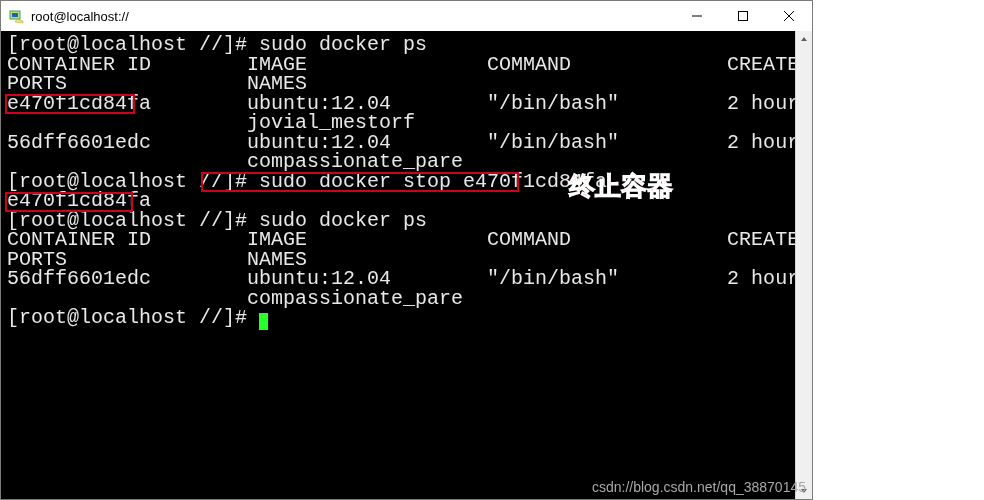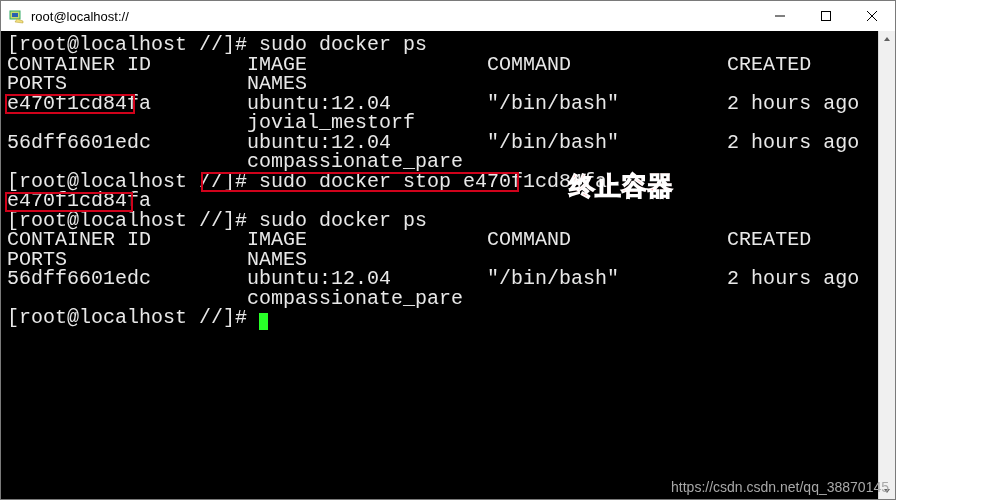--- a/index.html
+++ b/index.html
@@ -1,16 +1,16 @@
 <!DOCTYPE html>
 <html><head>
 <meta charset="utf-8">
 <style>
   html,body{margin:0;padding:0;background:#fff;font-family:sans-serif;}
-  .win{width:896px;height:500px;border:1px solid #7a7a7a;box-sizing:border-box;position:relative;background:#701a75;overflow:hidden;}
+  .win{width:813px;height:500px;border:1px solid #7a7a7a;box-sizing:border-box;position:relative;background:#701a75;overflow:hidden;}
   .titlebar{height:30px;background:#fff;display:flex;align-items:center;border-bottom:1px solid #d0d0d0;}
   .titlebar .icon{width:16px;height:16px;margin:0 6px 0 8px;display:inline-block;}
   .titlebar .title{font-size:13px;color:#000;flex:0 0 auto;}
   .titlebar .spacer{flex:1 1 auto;}
   .tbtn{width:46px;height:30px;display:flex;align-items:center;justify-content:center;}
   .tbtn svg{stroke:#000;stroke-width:1;}
   .close svg{stroke:#000;}
   .term-wrap{position:absolute;top:30px;left:0;right:0;bottom:0;background:#000;}
   .term{font-family:"Consolas","Courier New",monospace;font-size:20px;line-height:19.5px;color:#e8e8e8;white-space:pre;padding:4px 6px 0 6px;position:relative;letter-spacing:0;}
   .scrollbar{position:absolute;top:30px;right:0;bottom:0;width:16px;background:#f0f0f0;border-left:1px solid #d7d7d7;}
@@ -86,14 +86,14 @@
         </svg>
     </div>
     <div class="sb-track"></div>
     <div class="sb-btn bottom">
       <svg width="8" height="8">
           <path d="M4 6 L1 2 L7 2 Z" fill="#606060"></path>
         </svg>
     </div>
   </div>
 
-  <div class="watermark">https://csdn.csdn.net/qq_38870145</div>
+  <div class="watermark">csdn://blog.csdn.net/qq_38870145</div>
 </div>
 
 </body></html>

